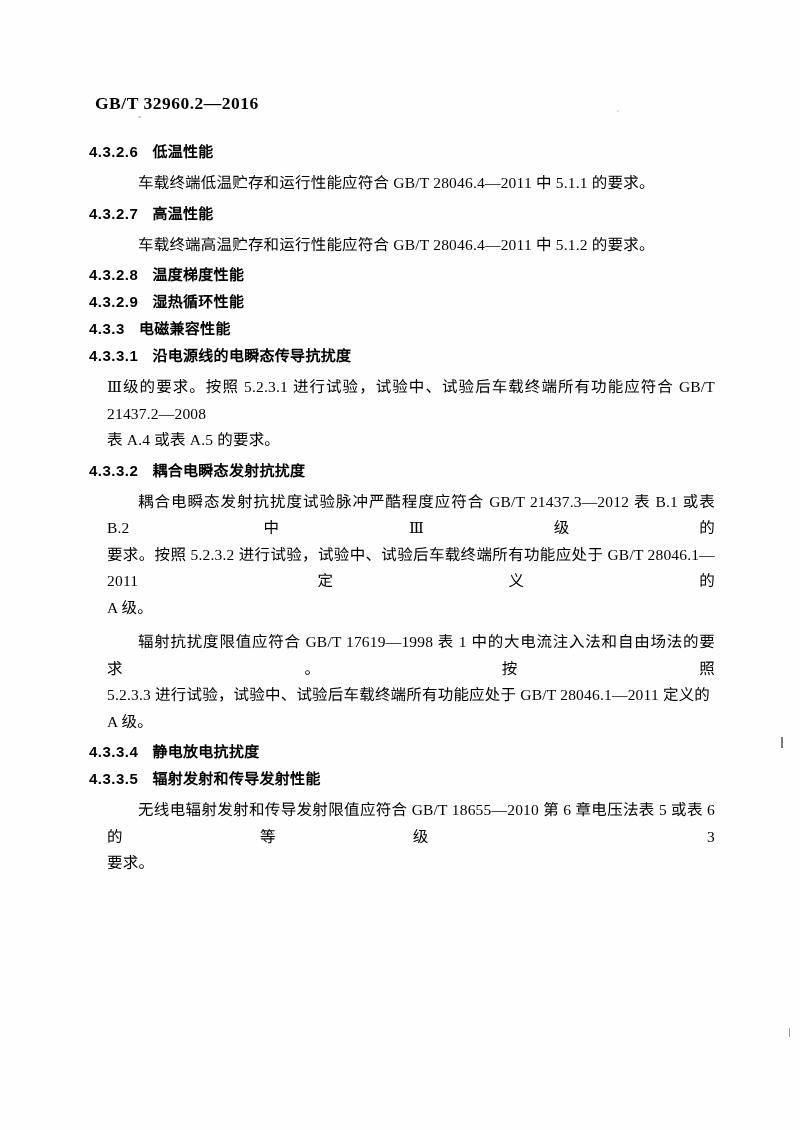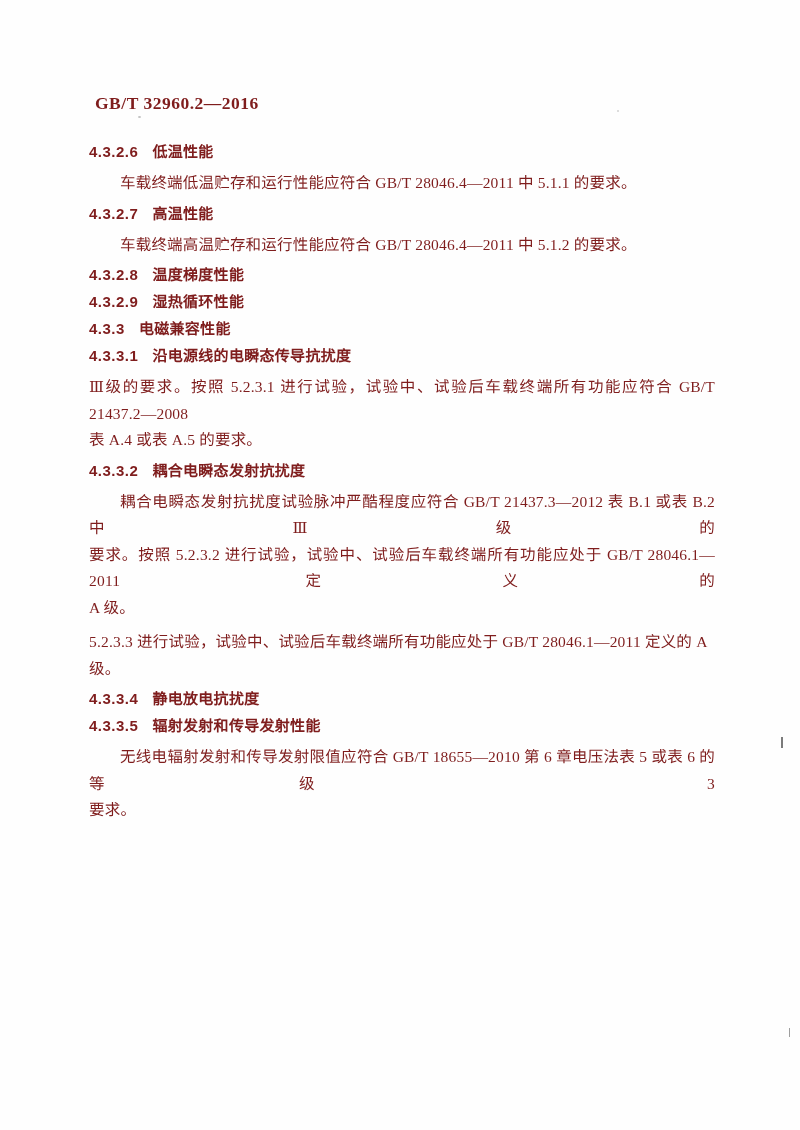--- a/index.html
+++ b/index.html
@@ -5,21 +5,21 @@
   html, body {
     margin: 0;
     padding: 0;
     background: #ffffff;
   }
   .page {
     position: relative;
     width: 800px;
     height: 1130px;
     background: #fefefe;
-    color: #7f1d1d;
+    color: #000000;
     overflow: hidden;
     font-family: "Liberation Serif", "DejaVu Serif", serif;
   }
   .inner {
     padding: 94px 87px 0 89px;
   }
   .doc-header {
     font-family: "Liberation Serif", "DejaVu Serif", serif;
     font-weight: bold;
     font-size: 17.5px;
@@ -45,20 +45,21 @@
     text-align: right;
   }
   .para {
     font-size: 15.5px;
     line-height: 26.5px;
     margin: 0 0 8px;
     letter-spacing: 0.2px;
   }
   .pline {
     text-align: left;
+    margin-left: 18px;
   }
   .pline.first {
     text-indent: 2em;
   }
   .pline.jl {
     text-align: justify;
     text-align-last: justify;
   }
   
   .artifact {
@@ -93,20 +94,21 @@
           <div class="pline jl">Ⅲ级的要求。按照 5.2.3.1 进行试验，试验中、试验后车载终端所有功能应符合 GB/T 21437.2—2008</div>
           <div class="pline">表 A.4 或表 A.5 的要求。</div>
         </div>
         <div class="sec-h"><span class="num">4.3.3.2</span><span class="ttl">耦合电瞬态发射抗扰度</span></div>
         <div class="para">
           <div class="pline first jl">耦合电瞬态发射抗扰度试验脉冲严酷程度应符合 GB/T 21437.3—2012 表 B.1 或表 B.2 中Ⅲ级的</div>
           <div class="pline jl">要求。按照 5.2.3.2 进行试验，试验中、试验后车载终端所有功能应处于 GB/T 28046.1—2011 定义的</div>
           <div class="pline">A 级。</div>
         </div>
         <div class="para">
+          <div class="pline first jl">辐射抗扰度限值应符合 GB/T 17619—1998 表 1 中的大电流注入法和自由场法的要求。按照</div>
           <div class="pline">5.2.3.3 进行试验，试验中、试验后车载终端所有功能应处于 GB/T 28046.1—2011 定义的 A 级。</div>
         </div>
         <div class="sec-h"><span class="num">4.3.3.4</span><span class="ttl">静电放电抗扰度</span></div>
         <div class="sec-h"><span class="num">4.3.3.5</span><span class="ttl">辐射发射和传导发射性能</span></div>
         <div class="para">
           <div class="pline first jl">无线电辐射发射和传导发射限值应符合 GB/T 18655—2010 第 6 章电压法表 5 或表 6 的等级 3</div>
           <div class="pline">要求。</div>
         </div>
       </div>
 

